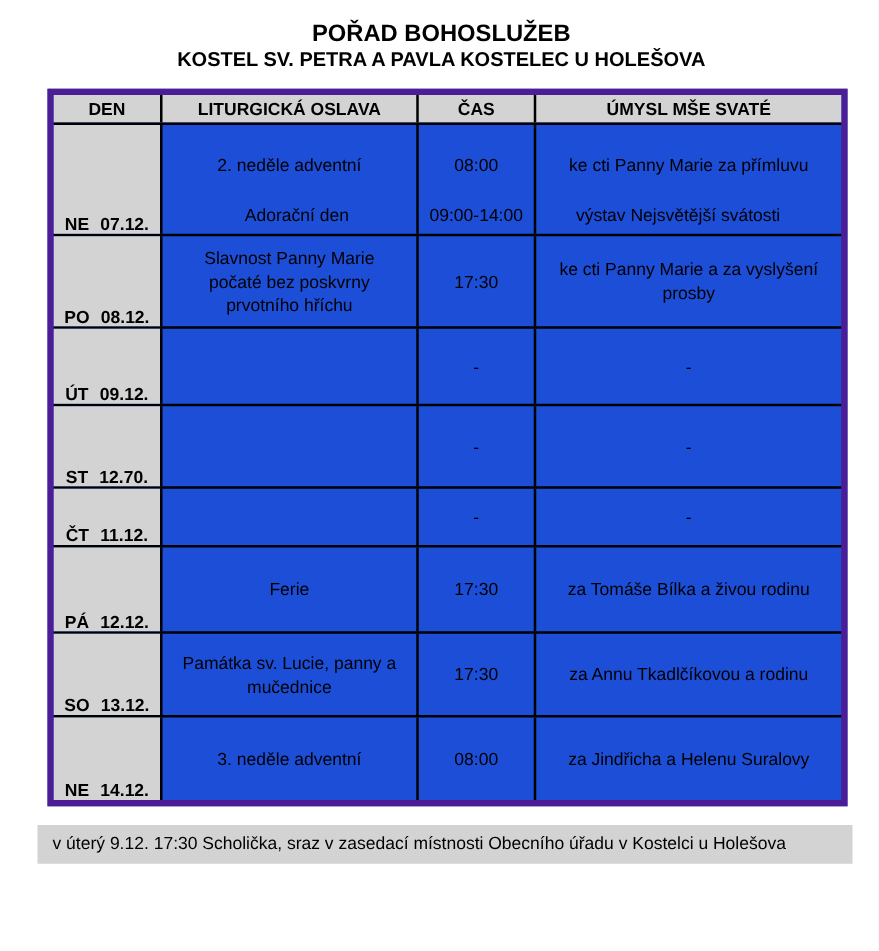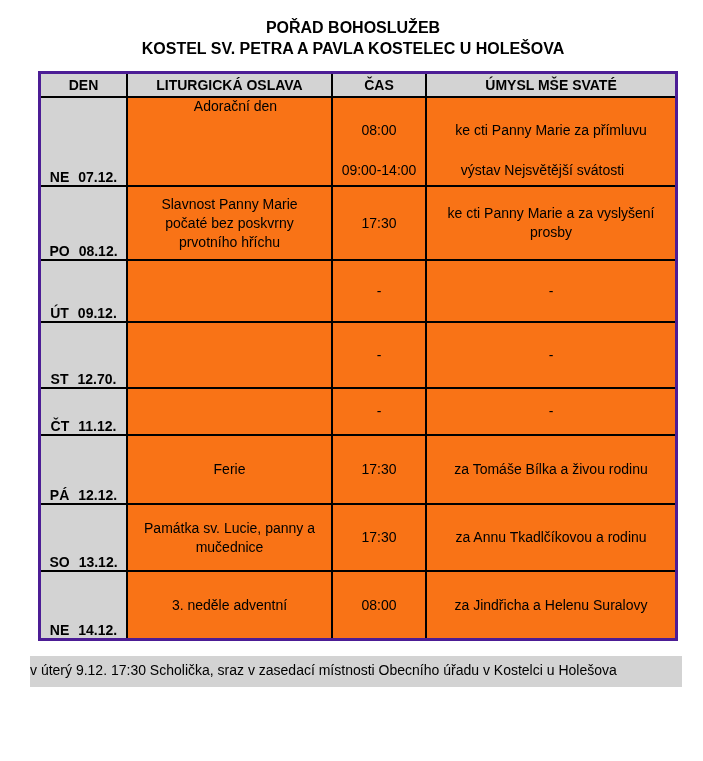--- a/index.html
+++ b/index.html
@@ -18,31 +18,31 @@
   }
 
   
   .title-block {
     padding-top: 17px;
     width: 640px;
     margin-left: 33px;
     text-align: center;
     line-height: 21px;
   }
-  .title-main { font-size: 16px; font-weight: bold; }
+  .title-main { font-size: 19px; font-weight: bold; }
   .title-sub  { font-size: 16px; font-weight: bold; }
   .title-date { font-size: 15px; font-weight: normal; }
 
   
   .schedule {
     margin-left: 38px;
     margin-top: 12px;
     width: 640px;
-    border: 3px solid #4c1d95;
-    background: #f97316;
+    border: 5px solid #4c1d95;
+    background: #1d4ed8;
   }
   .row {
     display: grid;
     grid-template-columns: 85px 205px 94px 1fr;
   }
   .row + .row { border-top: 2px solid #000000; }
   .cell {
     border-left: 2px solid #000000;
     font-size: 14px;
     overflow: hidden;
@@ -97,21 +97,21 @@
   .time-cell .line1 { padding: 2px 2px; text-align: right; }
   .int-cell .line1 { padding: 2px 12px; }
   .int-cell .line2 { padding-left: 4px; padding-right: 21px; }
 
   
   .note {
     margin-left: 30px;
     margin-top: 15px;
     width: 652px;
     background: #d3d3d3;
-    padding: 4px 8px 6px 0;
+    padding: 4px 8px 6px 12px;
     font-size: 14px;
     line-height: 21px;
   }
 </style>
 </head>
 <body>
 
 <div class="page">
 
   <div class="title-block">
@@ -127,20 +127,21 @@
       <div class="cell">ČAS</div>
       <div class="cell">ÚMYSL MŠE SVATÉ</div>
     </div>
 
     <div class="row r0">
       <div class="cell day-cell">
         <span>NE</span>
         <span class="day-date">07.12.</span>
       </div>
       <div class="cell content-cell cel-cell">
+        <div class="line1">2. neděle adventní</div>
         <div class="line2">Adorační den</div>
       </div>
       <div class="cell content-cell time-cell">
         <div class="line1">08:00</div>
         <div class="line2">09:00-14:00</div>
       </div>
       <div class="cell content-cell int-cell">
         <div class="line1">ke cti Panny Marie za přímluvu</div>
         <div class="line2">výstav Nejsvětější svátosti</div>
       </div>

